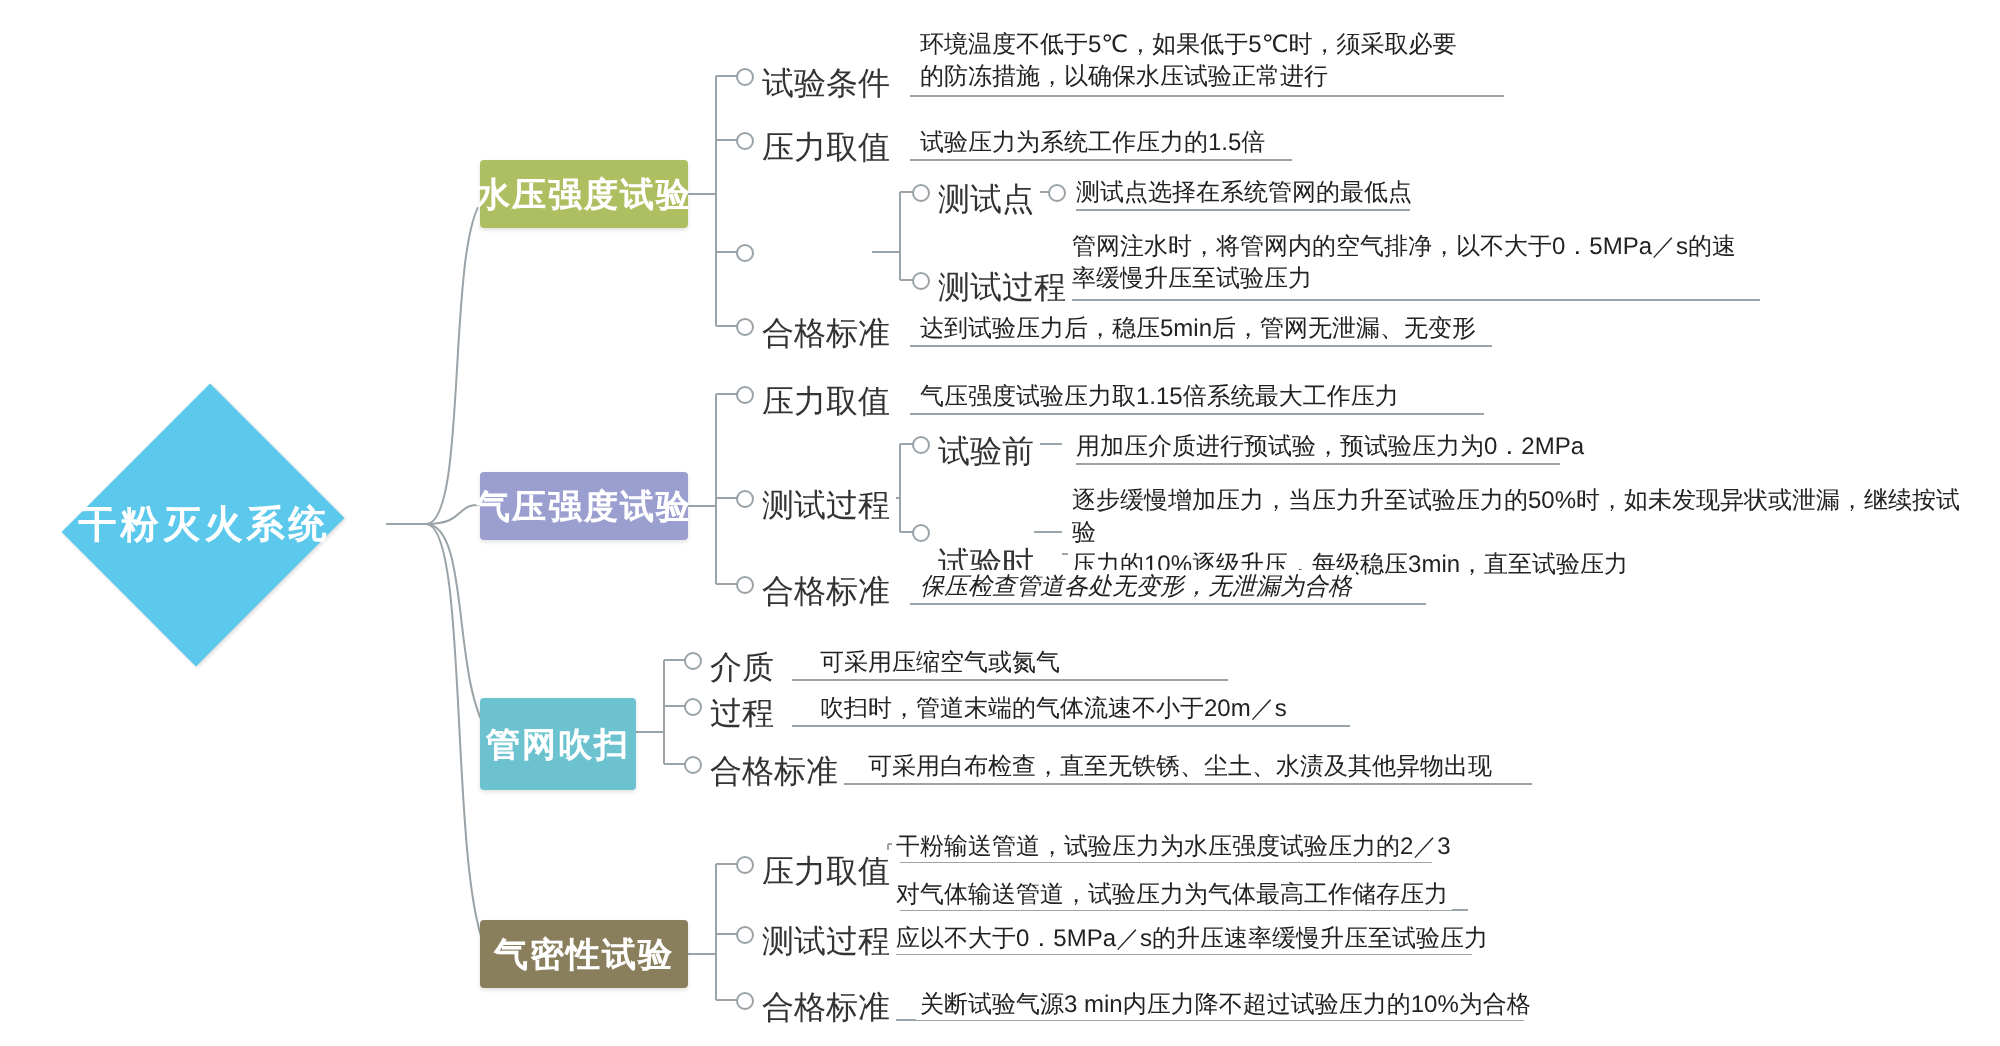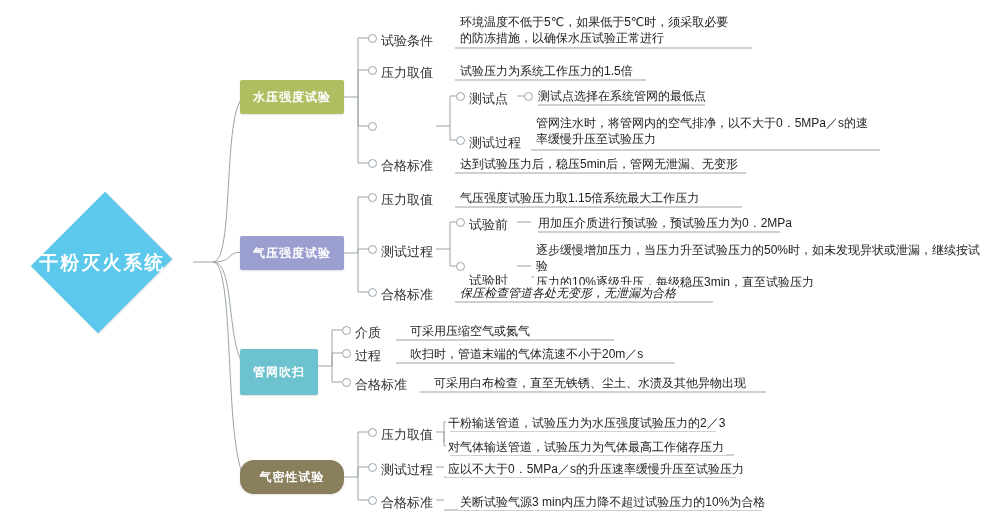--- a/index.html
+++ b/index.html
@@ -22,30 +22,30 @@
     font-size:19px;font-weight:bold;letter-spacing:2px;
     transform:rotate(-45deg);
     box-shadow:0 1px 2px rgba(0,0,0,.15);
   }
   .root span{transform:rotate(45deg);white-space:nowrap;}
 
   
   .l1{
     position:absolute;
     display:flex;align-items:center;justify-content:center;
-    color:#ffffff;font-size:12px;font-weight:bold;letter-spacing:1px;
+    color:#ffffff;font-size:17px;font-weight:bold;letter-spacing:1px;
     border-radius:2px;
     box-shadow:0 1px 2px rgba(0,0,0,.12);
     white-space:nowrap;
   }
 
   
   .l2{
     position:absolute;
-    font-size:13px;color:#333;
+    font-size:16px;color:#333;
     background:#fff;
     padding:1px 3px;
     white-space:nowrap;
   }
   
   .l3{
     position:absolute;
     font-size:12px;color:#222;
     line-height:16px;
     background:#fff;
@@ -221,21 +221,21 @@
   <div class="l3" style="left:408px;top:323px;">可采用压缩空气或氮气</div>
 
   <div class="dot" style="left:342px;top:349px;"></div>
   <div class="l2" style="left:352px;top:346px;">过程</div>
   <div class="l3" style="left:408px;top:346px;">吹扫时，管道末端的气体流速不小于20m／s</div>
 
   <div class="dot" style="left:342px;top:378px;"></div>
   <div class="l2" style="left:352px;top:375px;">合格标准</div>
   <div class="l3" style="left:432px;top:375px;">可采用白布检查，直至无铁锈、尘土、水渍及其他异物出现</div>
 
-  <div class="l1" style="left:240px;top:460px;width:104px;height:34px;background:#8a7f5c;border-radius:14px;">
+  <div class="l1" style="left:240px;top:460px;width:104px;height:34px;background:#8a7f5c;">
     <span>气密性试验</span>
   </div>
 
   <div class="dot" style="left:368px;top:428px;"></div>
   <div class="l2" style="left:378px;top:425px;">压力取值</div>
   <div class="l3" style="left:446px;top:415px;">干粉输送管道，试验压力为水压强度试验压力的2／3</div>
   <div class="l3" style="left:446px;top:439px;">对气体输送管道，试验压力为气体最高工作储存压力</div>
 
   <div class="dot" style="left:368px;top:463px;"></div>
   <div class="l2" style="left:378px;top:460px;">测试过程</div>

